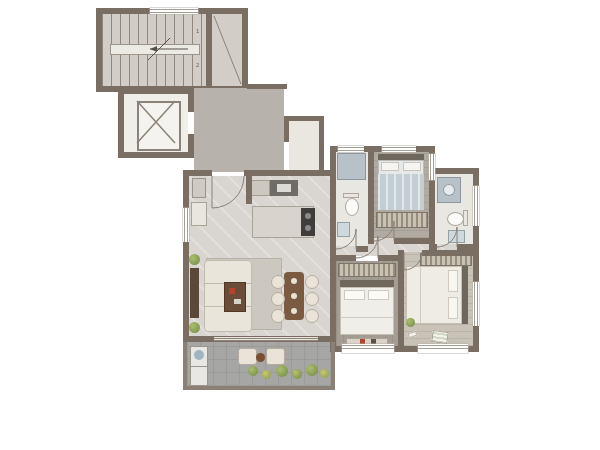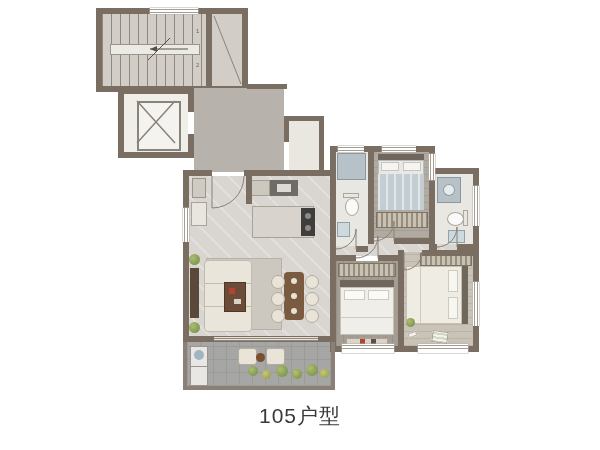--- a/index.html
+++ b/index.html
@@ -231,14 +231,13 @@
 
     <path d="M374,241 A20,20 0 0 0 394,221 M394,221 L394,241" stroke="#8a8178" stroke-width="1" fill="none"></path>
 
     <path d="M356,258 A22,22 0 0 0 378,236 M378,236 L378,258" stroke="#8a8178" stroke-width="1" fill="none"></path>
 
     <path d="M422,252 A18,18 0 0 1 404,270 M404,252 L404,270" stroke="#8a8178" stroke-width="1" fill="none"></path>
 
     <path d="M437,247 A20,20 0 0 0 457,227 M457,227 L457,247" stroke="#8a8178" stroke-width="1" fill="none"></path>
   </svg>
 
-  <div class="caption">105户型</div>
 </div>
 
 </body></html>

